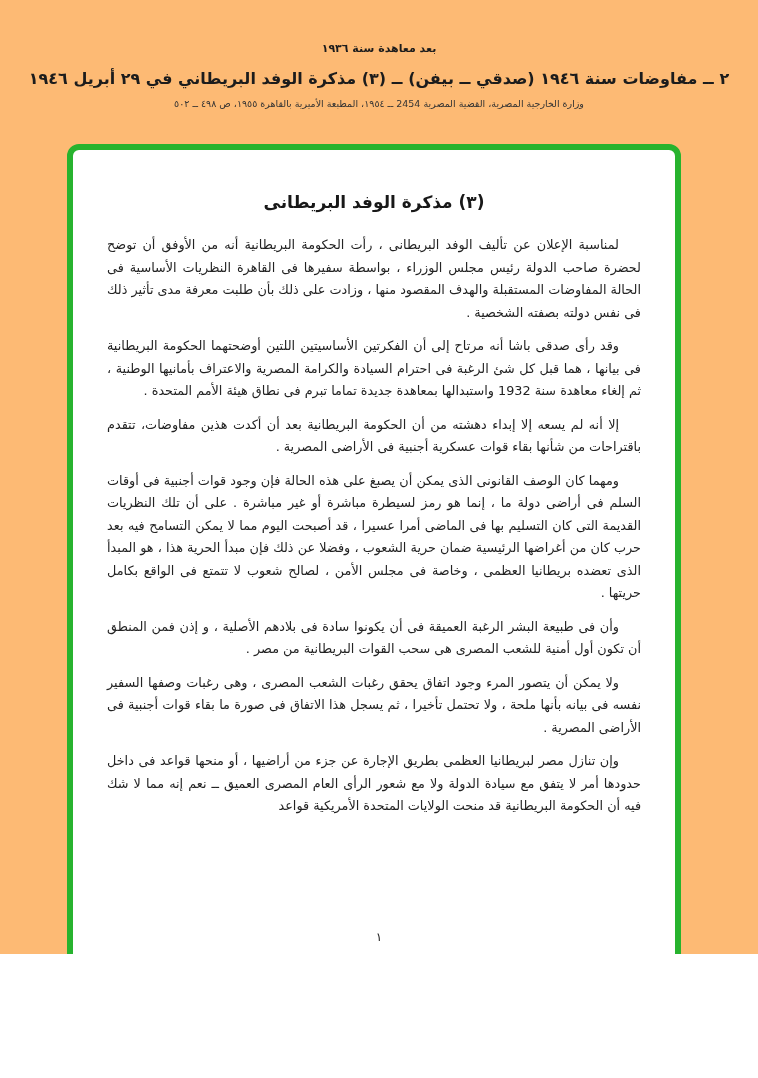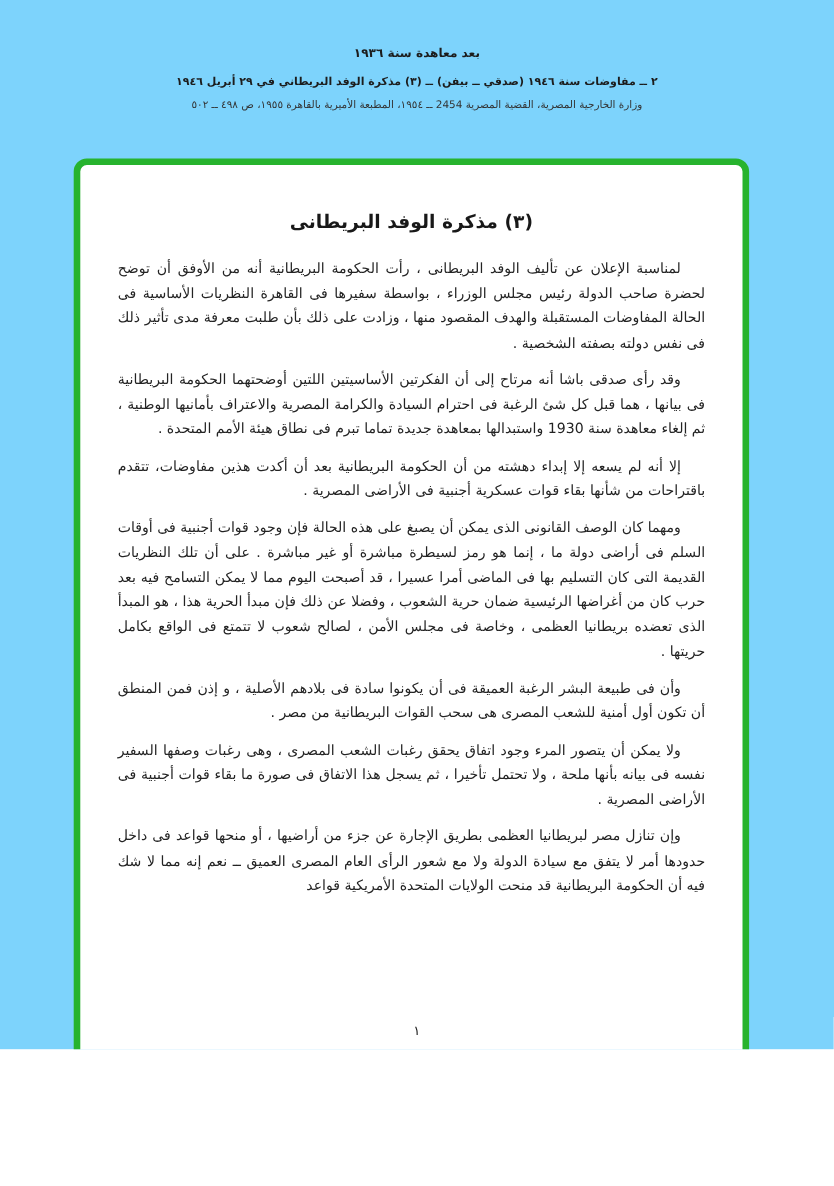--- a/index.html
+++ b/index.html
@@ -5,42 +5,42 @@
   html, body {
     margin: 0;
     padding: 0;
     background: #ffffff;
     font-family: "DejaVu Sans", sans-serif;
   }
   .page {
     position: relative;
     width: 758px;
     height: 954px;
-    background: #7dd3fc;
+    background: #fdba74;
     overflow: hidden;
   }
 
   
   .top-header {
     position: absolute;
     top: 42px;
     left: 0;
     width: 100%;
     text-align: center;
     direction: rtl;
     color: #1c1c1c;
   }
   .top-header .hline1 {
     font-size: 11px;
     font-weight: bold;
     letter-spacing: 0.5px;
     margin-bottom: 14px;
   }
   .top-header .hline2 {
-    font-size: 10px;
+    font-size: 16px;
     font-weight: bold;
     margin-bottom: 10px;
   }
   .top-header .hline3 {
     font-size: 9.5px;
     color: #333333;
   }
 
   
   .scan-frame {
@@ -109,21 +109,21 @@
     <div class="hline1">بعد معاهدة سنة ١٩٣٦</div>
     <div class="hline2">٢ ــ مفاوضات سنة ١٩٤٦ (صدقي ــ بيفن) ــ (٣) مذكرة الوفد البريطاني في ٢٩ أبريل ١٩٤٦</div>
     <div class="hline3">وزارة الخارجية المصرية، القضية المصرية 2454 ــ ١٩٥٤، المطبعة الأميرية بالقاهرة ١٩٥٥، ص ٤٩٨ ــ ٥٠٢</div>
   </div>
 
   <div class="scan-frame">
     <div class="scan-inner">
       <div class="doc-title">(٣) مذكرة الوفد البريطانى</div>
       <div class="doc-body">
         <p>لمناسبة الإعلان عن تأليف الوفد البريطانى ، رأت الحكومة البريطانية أنه من الأوفق أن توضح لحضرة صاحب الدولة رئيس مجلس الوزراء ، بواسطة سفيرها فى القاهرة النظريات الأساسية فى الحالة المفاوضات المستقبلة والهدف المقصود منها ، وزادت على ذلك بأن طلبت معرفة مدى تأثير ذلك فى نفس دولته بصفته الشخصية .</p>
-        <p>وقد رأى صدقى باشا أنه مرتاح إلى أن الفكرتين الأساسيتين اللتين أوضحتهما الحكومة البريطانية فى بيانها ، هما قبل كل شئ الرغبة فى احترام السيادة والكرامة المصرية والاعتراف بأمانيها الوطنية ، ثم إلغاء معاهدة سنة 1930 واستبدالها بمعاهدة جديدة تماما تبرم فى نطاق هيئة الأمم المتحدة .</p>
+        <p>وقد رأى صدقى باشا أنه مرتاح إلى أن الفكرتين الأساسيتين اللتين أوضحتهما الحكومة البريطانية فى بيانها ، هما قبل كل شئ الرغبة فى احترام السيادة والكرامة المصرية والاعتراف بأمانيها الوطنية ، ثم إلغاء معاهدة سنة 1932 واستبدالها بمعاهدة جديدة تماما تبرم فى نطاق هيئة الأمم المتحدة .</p>
         <p>إلا أنه لم يسعه إلا إبداء دهشته من أن الحكومة البريطانية بعد أن أكدت هذين مفاوضات، تتقدم باقتراحات من شأنها بقاء قوات عسكرية أجنبية فى الأراضى المصرية .</p>
         <p>ومهما كان الوصف القانونى الذى يمكن أن يصبغ على هذه الحالة فإن وجود قوات أجنبية فى أوقات السلم فى أراضى دولة ما ، إنما هو رمز لسيطرة مباشرة أو غير مباشرة . على أن تلك النظريات القديمة التى كان التسليم بها فى الماضى أمرا عسيرا ، قد أصبحت اليوم مما لا يمكن التسامح فيه بعد حرب كان من أغراضها الرئيسية ضمان حرية الشعوب ، وفضلا عن ذلك فإن مبدأ الحرية هذا ، هو المبدأ الذى تعضده بريطانيا العظمى ، وخاصة فى مجلس الأمن ، لصالح شعوب لا تتمتع فى الواقع بكامل حريتها .</p>
         <p>وأن فى طبيعة البشر الرغبة العميقة فى أن يكونوا سادة فى بلادهم الأصلية ، و إذن فمن المنطق أن تكون أول أمنية للشعب المصرى هى سحب القوات البريطانية من مصر .</p>
         <p>ولا يمكن أن يتصور المرء وجود اتفاق يحقق رغبات الشعب المصرى ، وهى رغبات وصفها السفير نفسه فى بيانه بأنها ملحة ، ولا تحتمل تأخيرا ، ثم يسجل هذا الاتفاق فى صورة ما بقاء قوات أجنبية فى الأراضى المصرية .</p>
         <p>وإن تنازل مصر لبريطانيا العظمى بطريق الإجارة عن جزء من أراضيها ، أو منحها قواعد فى داخل حدودها أمر لا يتفق مع سيادة الدولة ولا مع شعور الرأى العام المصرى العميق ــ نعم إنه مما لا شك فيه أن الحكومة البريطانية قد منحت الولايات المتحدة الأمريكية قواعد</p>
       </div>
     </div>
   </div>
 
   <div class="page-number">١</div>

